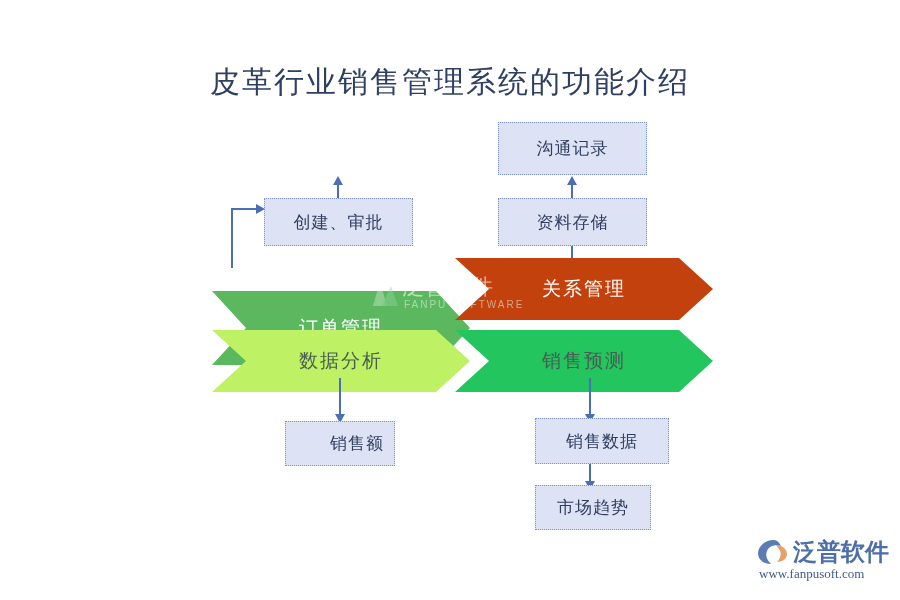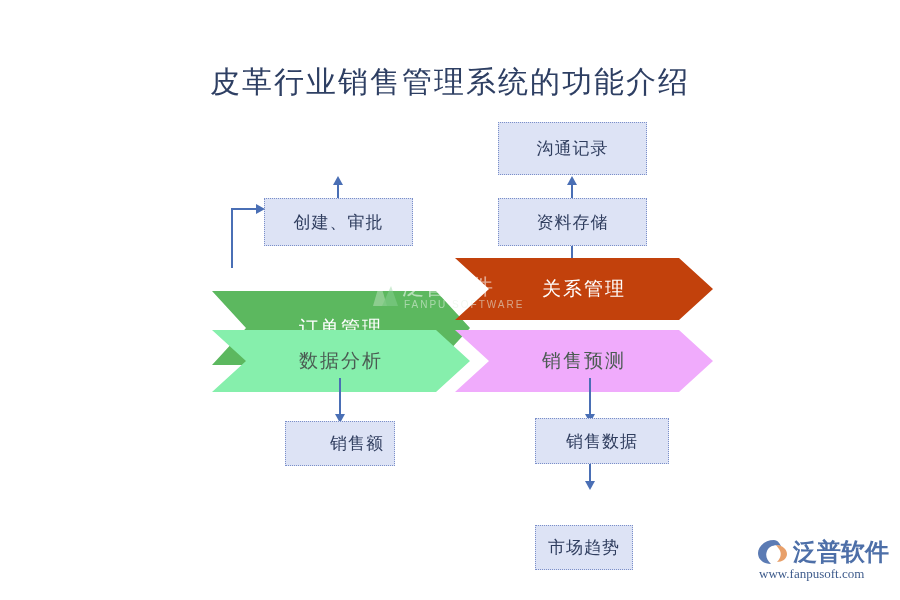--- a/index.html
+++ b/index.html
@@ -116,42 +116,42 @@
 
   <div class="wm">
     <svg class="wm-leaf" viewBox="0 0 30 34">
       <path d="M3 30 L10 6 L17 30 Z" fill="#ffffff" opacity="0.55"></path>
       <path d="M12 30 L21 10 L28 30 Z" fill="#8fd39a" opacity="0.8"></path>
     </svg>
     <span class="wm-cn">泛普软件</span>
     <span class="wm-en">FANPU SOFTWARE</span>
   </div>
 
-  <div class="chev" id="chev-analysis" style="left:212px;top:330px;width:258px;height:62px;background:#86efac;">
+  <div class="chev" id="chev-analysis" style="left:212px;top:330px;width:258px;height:62px;background:#bef264;">
     <span class="chev-label" style="color:#4a5b52;">数据分析</span>
   </div>
 
-  <div class="chev" id="chev-forecast" style="left:455px;top:330px;width:258px;height:62px;background:#f0abfc;">
+  <div class="chev" id="chev-forecast" style="left:455px;top:330px;width:258px;height:62px;background:#22c55e;">
     <span class="chev-label" style="color:#4a5b52;">销售预测</span>
   </div>
 
   <div class="ln v" style="left:339px;top:378px;height:38px;"></div>
   <div class="arw down" style="left:335px;top:414px;"></div>
 
   <div class="box" style="left:285px;top:421px;width:110px;height:45px;padding-left:34px;">销售额</div>
 
   <div class="ln v" style="left:589px;top:378px;height:38px;"></div>
   <div class="arw down" style="left:585px;top:414px;"></div>
 
   <div class="box" style="left:535px;top:418px;width:134px;height:46px;">销售数据</div>
 
   <div class="ln v" style="left:589px;top:464px;height:19px;"></div>
   <div class="arw down" style="left:585px;top:481px;"></div>
 
-  <div class="box" style="left:535px;top:485px;width:98px;height:45px;margin-top:40px;">市场趋势</div>
+  <div class="box" style="left:535px;top:485px;width:116px;height:45px;">市场趋势</div>
 
   <div class="logo">
     <svg class="lg-mark" viewBox="0 0 34 28">
       <path d="M17 2 C7 2 1 9 1 15 C1 22 7 26 14 26 C10 22 8 18 10 13 C12 8 18 6 24 8 C22 4 20 2 17 2 Z" fill="#5b7bb4"></path>
       <path d="M19 7 C25 7 30 11 30 16 C30 21 25 24 20 24 C24 20 25 15 22 11 Z" fill="#e8a06a"></path>
     </svg>
     <span class="lg-cn">泛普软件</span>
     <span class="lg-url">www.fanpusoft.com</span>
   </div>
 

